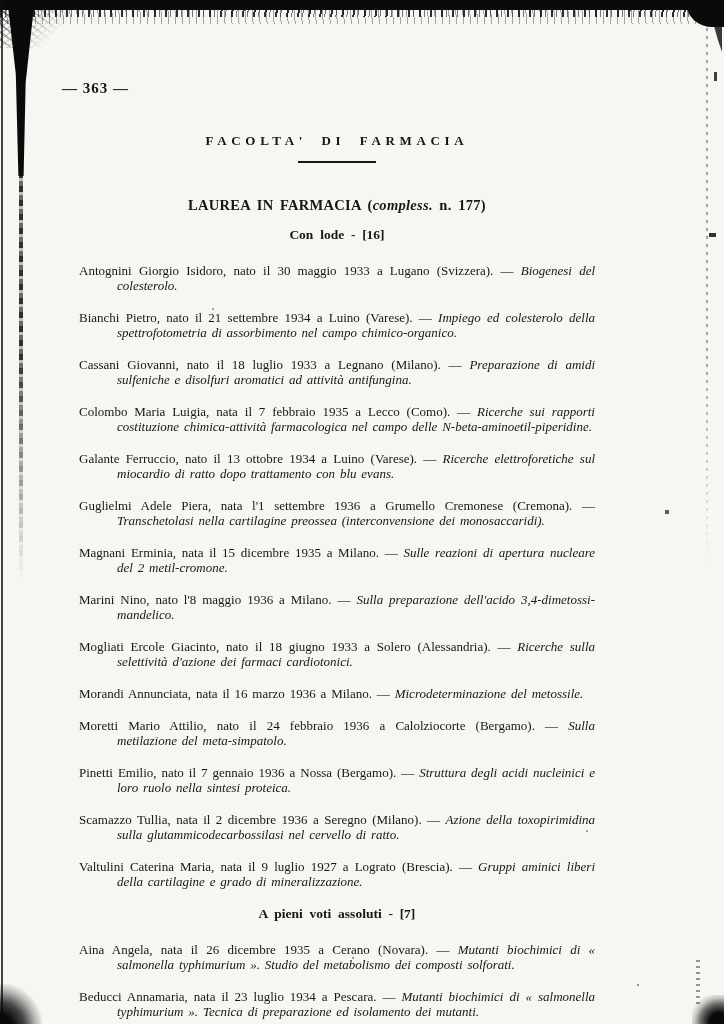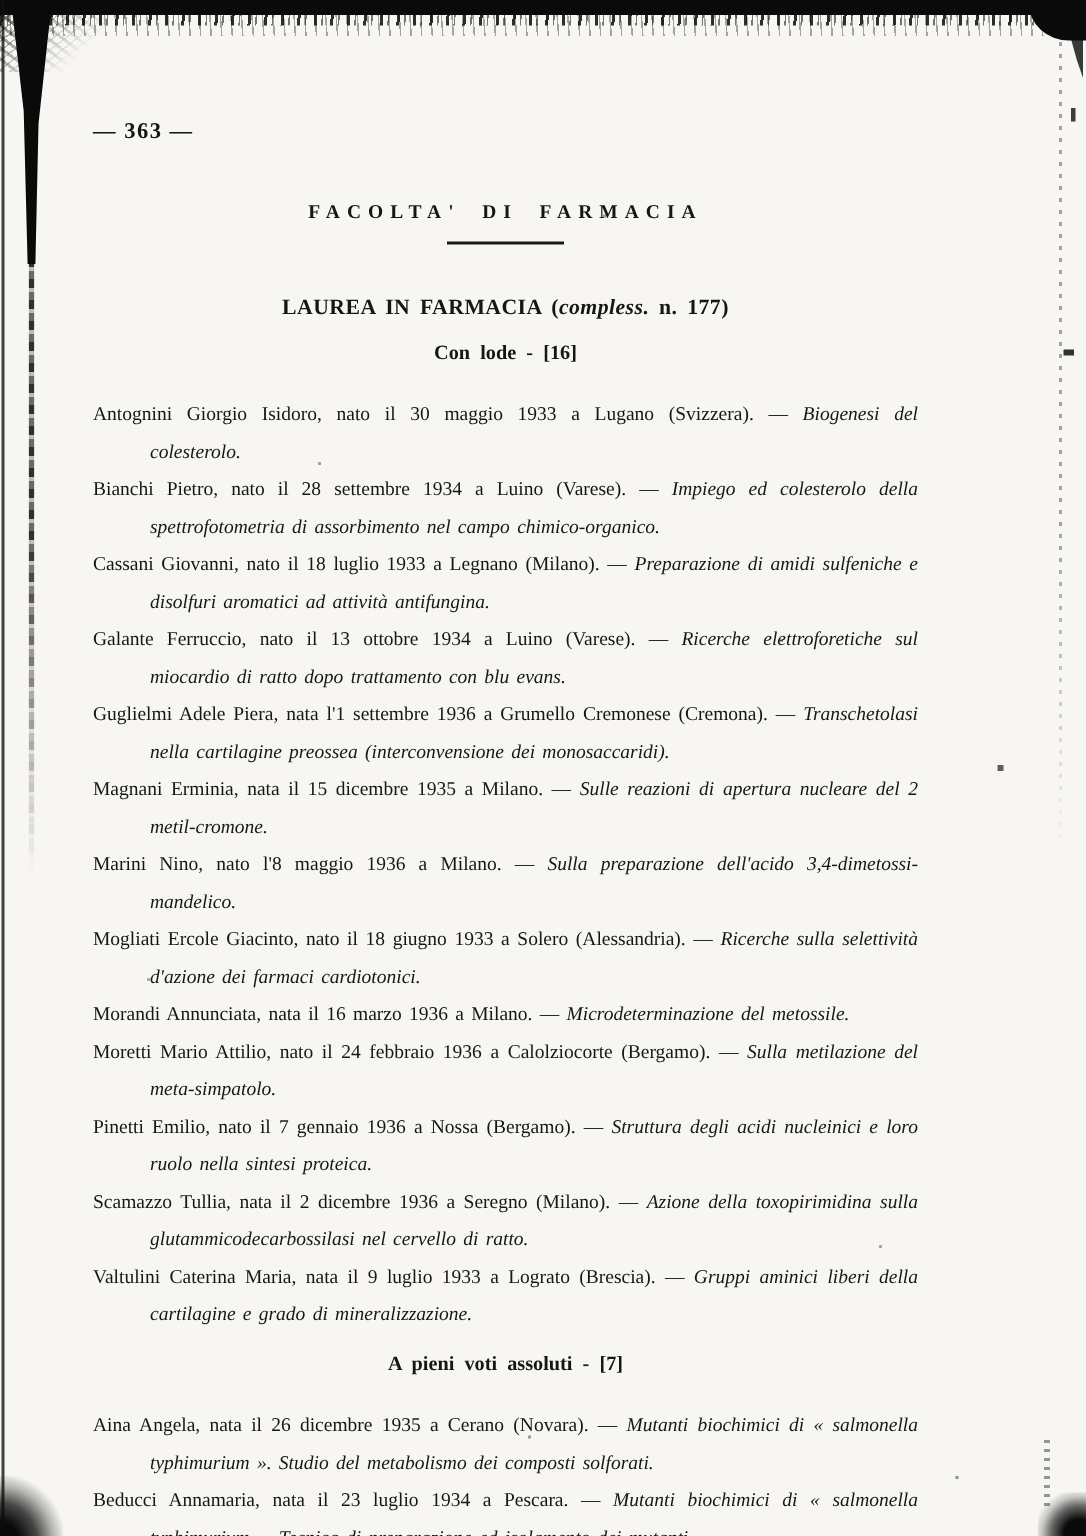--- a/index.html
+++ b/index.html
@@ -59,22 +59,22 @@
       637px 984px 0 0 rgba(40,40,40,.5);}
   
   .content{position:absolute;left:62px;top:0;width:550px;}
   .page-number{margin:80px 0 0;text-align:left;font-size:15px;font-weight:700;letter-spacing:1px;}
   .faculty-title{margin-top:36px;text-align:center;font-size:13px;font-weight:700;letter-spacing:.36em;word-spacing:.5em;}
   .title-rule{margin:12px auto 0;width:78px;height:2px;background:#181818;}
   .degree-title{margin-top:34px;text-align:center;font-size:14.5px;font-weight:700;letter-spacing:.02em;word-spacing:.18em;}
   .degree-title em{font-style:italic;}
   .section-heading{margin:13px 0 0;text-align:center;font-size:13.5px;font-weight:700;word-spacing:.25em;}
   .entries{margin-top:20px;}
-  .entry{margin:0;padding-left:38px;text-indent:-38px;text-align:justify;
-    font-size:13px;line-height:25px;word-spacing:1.6px;}
+  .entry{margin:17px;padding-left:38px;text-indent:-38px;text-align:justify;
+    font-size:13px;line-height:15px;word-spacing:1.6px;}
   .entry .thesis{font-style:italic;}
 </style>
 </head>
 <body>
 
 <div class="page">
 
   <div class="art top-band"></div>
   <div class="art top-ragged"></div>
   <div class="art tr-blob"></div>
@@ -101,24 +101,25 @@
     <div class="degree-title"><span>LAUREA IN FARMACIA</span>
       <span><span>(</span><em>compless.</em><span> n. 177</span><span>)</span></span>
     </div>
 
     <div id="sections">
   <section class="list-section">
     <h3 class="section-heading">Con lode - [16]</h3>
     <div class="entries">
   <p class="entry"><span class="bio">Antognini Giorgio Isidoro, nato il 30 maggio 1933 a Lugano (Svizzera).</span><span class="dash"> — </span><span class="thesis">Biogenesi del colesterolo.</span></p>
 
-  <p class="entry"><span class="bio">Bianchi Pietro, nato il 28 settembre 1934 a Luino (Varese).</span><span class="dash"> — </span><span class="thesis">Impiego ed colesterolo della spettrofotometria di assorbimento nel campo chimico-organico.</span></p>
+  <p class="entry"><span class="bio">Bianchi Pietro, nato il 21 settembre 1934 a Luino (Varese).</span><span class="dash"> — </span><span class="thesis">Impiego ed colesterolo della spettrofotometria di assorbimento nel campo chimico-organico.</span></p>
 
   <p class="entry"><span class="bio">Cassani Giovanni, nato il 18 luglio 1933 a Legnano (Milano).</span><span class="dash"> — </span><span class="thesis">Preparazione di amidi sulfeniche e disolfuri aromatici ad attività antifungina.</span></p>
 
+  <p class="entry"><span class="bio">Colombo Maria Luigia, nata il 7 febbraio 1935 a Lecco (Como).</span><span class="dash"> — </span><span class="thesis">Ricerche sui rapporti costituzione chimica-attività farmacologica nel campo delle N-beta-aminoetil-piperidine.</span></p>
 
   <p class="entry"><span class="bio">Galante Ferruccio, nato il 13 ottobre 1934 a Luino (Varese).</span><span class="dash"> — </span><span class="thesis">Ricerche elettroforetiche sul miocardio di ratto dopo trattamento con blu evans.</span></p>
 
   <p class="entry"><span class="bio">Guglielmi Adele Piera, nata l'1 settembre 1936 a Grumello Cremonese (Cremona).</span><span class="dash"> — </span><span class="thesis">Transchetolasi nella cartilagine preossea (interconvensione dei monosaccaridi).</span></p>
 
   <p class="entry"><span class="bio">Magnani Erminia, nata il 15 dicembre 1935 a Milano.</span><span class="dash"> — </span><span class="thesis">Sulle reazioni di apertura nucleare del 2 metil-cromone.</span></p>
 
   <p class="entry"><span class="bio">Marini Nino, nato l'8 maggio 1936 a Milano.</span><span class="dash"> — </span><span class="thesis">Sulla preparazione dell'acido 3,4-dimetossi-mandelico.</span></p>
 
   <p class="entry"><span class="bio">Mogliati Ercole Giacinto, nato il 18 giugno 1933 a Solero (Alessandria).</span><span class="dash"> — </span><span class="thesis">Ricerche sulla selettività d'azione dei farmaci cardiotonici.</span></p>
@@ -126,21 +127,21 @@
   <p class="entry"><span class="bio">Morandi Annunciata, nata il 16 marzo 1936 a Milano.</span><span class="dash"> — </span><span class="thesis">Microdeterminazione del metossile.</span></p>
 
   <p class="entry"><span class="bio">Moretti Mario Attilio, nato il 24 febbraio 1936 a Calolziocorte (Bergamo).</span><span class="dash"> — </span><span class="thesis">Sulla metilazione del meta-simpatolo.</span></p>
 
 
   <p class="entry"><span class="bio">Pinetti Emilio, nato il 7 gennaio 1936 a Nossa (Bergamo).</span><span class="dash"> — </span><span class="thesis">Struttura degli acidi nucleinici e loro ruolo nella sintesi proteica.</span></p>
 
   <p class="entry"><span class="bio">Scamazzo Tullia, nata il 2 dicembre 1936 a Seregno (Milano).</span><span class="dash"> — </span><span class="thesis">Azione della toxopirimidina sulla glutammicodecarbossilasi nel cervello di ratto.</span></p>
 
 
-  <p class="entry"><span class="bio">Valtulini Caterina Maria, nata il 9 luglio 1933 a Lograto (Brescia).</span><span class="dash"> — </span><span class="thesis">Gruppi aminici liberi della cartilagine e grado di mineralizzazione.</span></p>
+  <p class="entry"><span class="bio">Valtulini Caterina Maria, nata il 9 luglio 1927 a Lograto (Brescia).</span><span class="dash"> — </span><span class="thesis">Gruppi aminici liberi della cartilagine e grado di mineralizzazione.</span></p>
 </div>
   </section>
 
   <section class="list-section">
     <h3 class="section-heading">A pieni voti assoluti - [7]</h3>
     <div class="entries">
   <p class="entry"><span class="bio">Aina Angela, nata il 26 dicembre 1935 a Cerano (Novara).</span><span class="dash"> — </span><span class="thesis">Mutanti biochimici di « salmonella typhimurium ». Studio del metabolismo dei composti solforati.</span></p>
 
   <p class="entry"><span class="bio">Beducci Annamaria, nata il 23 luglio 1934 a Pescara.</span><span class="dash"> — </span><span class="thesis">Mutanti biochimici di « salmonella typhimurium ». Tecnica di preparazione ed isolamento dei mutanti.</span></p>
 </div>

